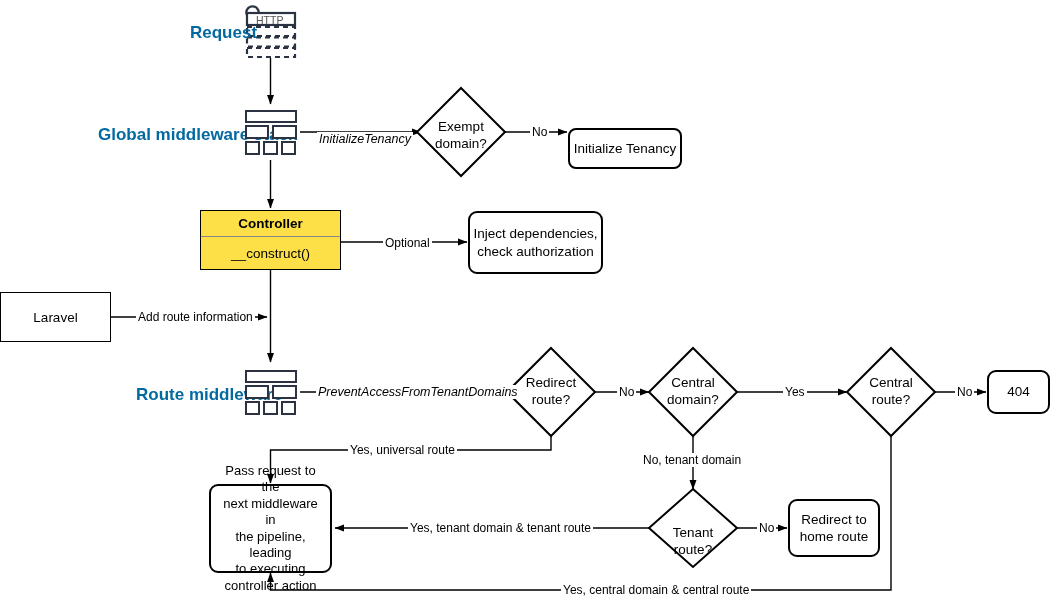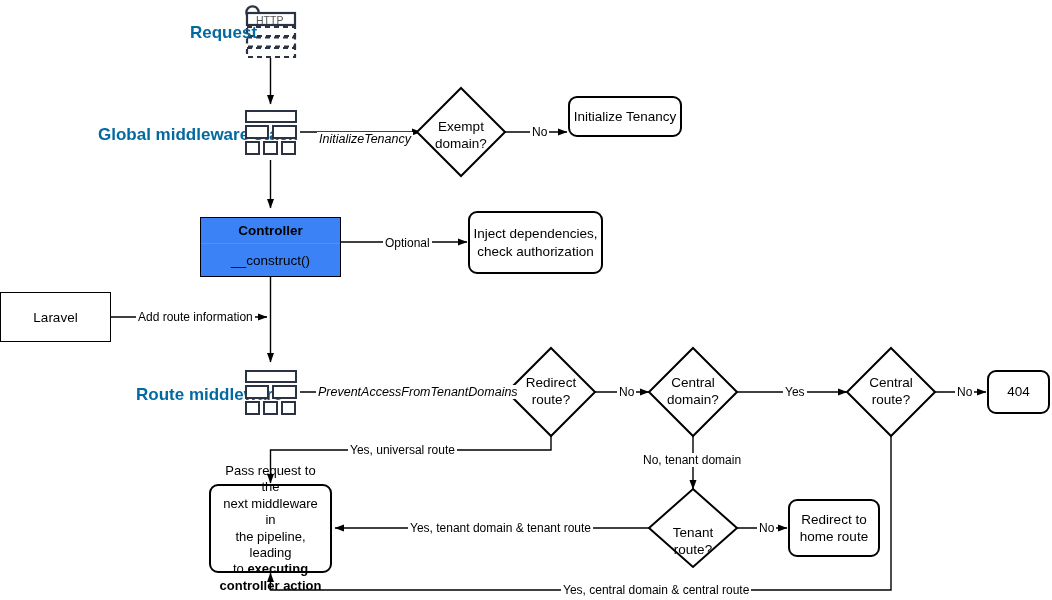--- a/index.html
+++ b/index.html
@@ -10,29 +10,29 @@
   .side-label{font-size:17px;font-weight:bold;color:#0369a1;}
   .node{position:absolute;box-sizing:border-box;display:flex;align-items:center;
         justify-content:center;text-align:center;background:#fff;}
   .rect{border:1.4px solid #000;font-size:13.5px;}
   .rounded{border:2.2px solid #000;border-radius:9px;font-size:13.5px;line-height:1.28;}
   .diamond-text{position:absolute;display:flex;align-items:center;justify-content:center;
                 text-align:center;font-size:13.5px;line-height:1.25;pointer-events:none;}
   .edge-label{position:absolute;font-size:12px;white-space:nowrap;background:#fff;
               padding:0 2px;color:#000;}
   .edge-label.ital{font-style:italic;font-size:12.5px;}
-  .ctrl{position:absolute;box-sizing:border-box;border:1.4px solid #000;background:#3b82f6;margin-top:7px;}
+  .ctrl{position:absolute;box-sizing:border-box;border:1.4px solid #000;background:#fde047;}
   .ctrl-head{height:25px;display:flex;align-items:center;justify-content:center;
              font-size:13.5px;font-weight:bold;border-bottom:1px solid #888;}
   .ctrl-body{display:flex;align-items:center;justify-content:center;font-size:13.5px;
              height:calc(100% - 26px);}
   .stack{position:absolute;}
   .stack i{position:absolute;display:block;border:2px solid #2b3242;background:#fff;box-sizing:border-box;}
   .pass-text{font-size:13px;line-height:1.26;padding:0 6px;}
-  .pass-text b{font-weight:bold;}
+  .pass-text b{font-weight:normal;}
 </style>
 </head>
 <body>
 
 <svg id="canvas" viewBox="0 0 1052 600" xmlns="http://www.w3.org/2000/svg">
   <defs>
     <marker id="arr" markerWidth="10" markerHeight="8" refX="9.2" refY="4" orient="auto" markerUnits="userSpaceOnUse">
       <path d="M0,0.4 L9.6,4 L0,7.6 z" fill="#000"></path>
     </marker>
   </defs>
@@ -140,21 +140,21 @@
 </div>
 <div class="diamond-text" style="left:847px;top:370px;width:88px;height:44px;flex-direction:column;">
   <span>Central</span>
   <span>route?</span>
 </div>
 <div class="diamond-text" style="left:649px;top:520px;width:88px;height:44px;flex-direction:column;">
   <span>Tenant</span>
   <span>route?</span>
 </div>
 
-<div class="node rounded" style="left:568px;top:96px;width:114px;height:41px;">
+<div class="node rounded" style="left:568px;top:128px;width:114px;height:41px;border-radius:8px;">
   <span>Initialize Tenancy</span>
 </div>
 
 <div class="ctrl" style="left:200px;top:210px;width:141px;height:60px;">
   <div class="ctrl-head">Controller</div>
   <div class="ctrl-body">__construct()</div>
 </div>
 
 <div class="node rounded" style="left:468px;top:211px;width:135px;height:63px;flex-direction:column;">
   <span>Inject dependencies,</span>

